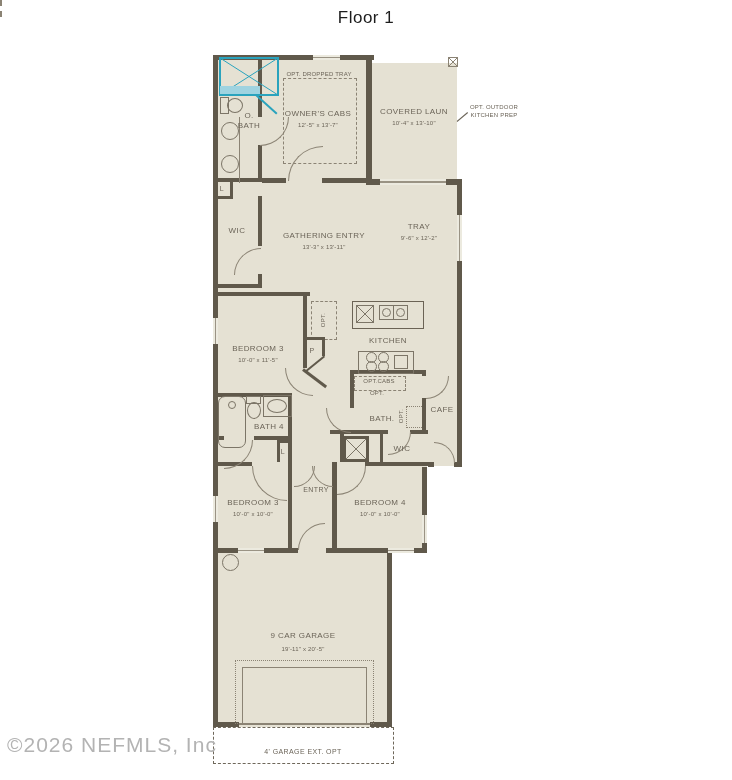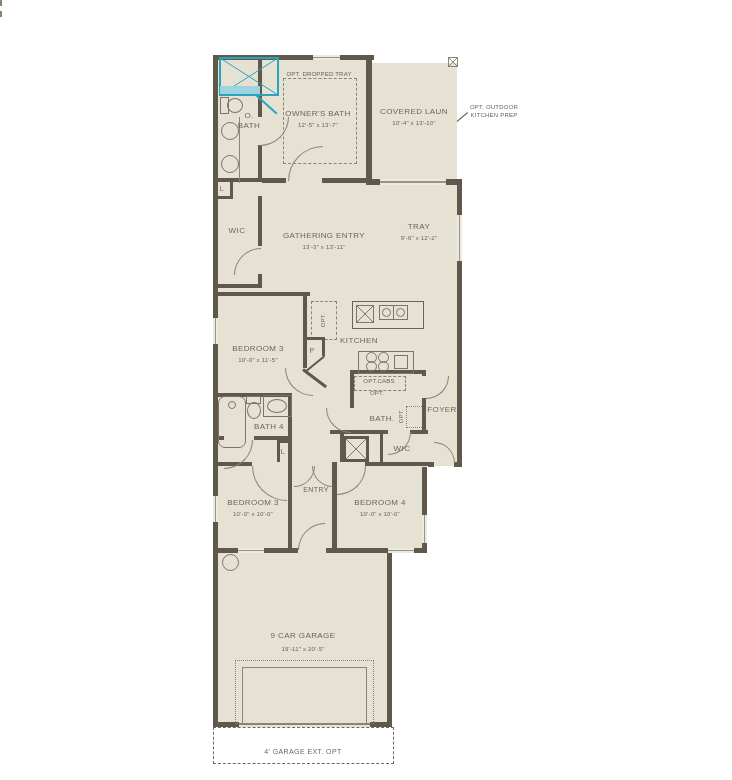--- a/index.html
+++ b/index.html
@@ -32,20 +32,21 @@
         letter-spacing:.3px;white-space:nowrap}
   .title{position:absolute;left:0;right:0;top:8px;text-align:center;font-size:17px;color:#1d1d1d;letter-spacing:.5px}
   .watermark{position:absolute;left:7px;top:733px;font-size:21px;color:var(--wm,#b3b3b3);letter-spacing:1px}
   .extbox{border:1px dashed #6e675a;background:#fff}
 </style>
 </head>
 <body>
 
 <div class="stage">
 
+  <div class="title">Floor 1</div>
 
   
   <i class="fill" style="left:215px;top:57px;width:157px;height:128px"></i>
   <i class="fill" style="left:372px;top:63px;width:85px;height:122px"></i>
   <i class="fill" style="left:215px;top:185px;width:247px;height:281px"></i>
   <i class="fill" style="left:215px;top:466px;width:212px;height:87px"></i>
   <i class="fill" style="left:215px;top:553px;width:177px;height:175px"></i>
 
   
   <i class="dash-t" style="left:372px;top:61px;width:85px"></i>
@@ -195,47 +196,48 @@
   <i class="fx" style="left:242px;top:667px;width:123px;height:55px;border-color:#8b8374"></i>
   <i class="extbox" style="position:absolute;left:213px;top:727px;width:179px;height:35px"></i>
 
   
   <i class="diag" style="left:457px;top:121px;width:14px;border-top:1px solid #6b6458;transform:rotate(-40deg)"></i>
 
   
   <div class="lbl" style="left:249px;top:121px">O.
 BATH</div>
   <div class="lbl sm" style="left:319px;top:75px">OPT. DROPPED TRAY</div>
-  <div class="lbl" style="left:318px;top: 114px">OWNER'S BATH</div>
+  <div class="lbl" style="left:318px;top: 114px">OWNER'S CABS</div>
   <div class="dims" style="left:318px;top:125px">12'-5" x 13'-7"</div>
   <div class="lbl" style="left:414px;top:112px">COVERED LAUN</div>
   <div class="dims" style="left:414px;top:123px">10'-4" x 13'-10"</div>
   <div class="lbl sm" style="left:494px;top:112px">OPT. OUTDOOR
 KITCHEN PREP</div>
   <div class="lbl" style="left:237px;top:231px">WIC</div>
   <div class="lbl md" style="left:222px;top:189px">L</div>
   <div class="lbl" style="left:324px;top:236px">GATHERING ENTRY</div>
   <div class="dims" style="left:324px;top:247px">13'-3" x 13'-11"</div>
   <div class="lbl" style="left:419px;top:227px">TRAY</div>
   <div class="dims" style="left:419px;top:238px">9'-6" x 12'-2"</div>
-  <div class="lbl" style="left:359px;top:341px">KITCHEN</div>
+  <div class="lbl" style="left:388px;top:341px">KITCHEN</div>
   <div class="vlbl" style="left:323px;top:320px">OPT.</div>
   <div class="lbl md" style="left:312px;top:351px">P</div>
   <div class="lbl" style="left:258px;top:349px">BEDROOM 3</div>
   <div class="dims" style="left:258px;top:360px">10'-0" x 11'-5"</div>
   <div class="lbl sm" style="left:379px;top:382px">OPT.CABS</div>
   <div class="lbl sm" style="left:377px;top:394px">OPT.</div>
   <div class="lbl" style="left:382px;top:419px">BATH.</div>
   <div class="vlbl" style="left:401px;top:416px">OPT.</div>
-  <div class="lbl" style="left:442px;top:410px">FOYER</div>
+  <div class="lbl" style="left:442px;top:410px">CAFE</div>
   <div class="lbl" style="left:402px;top:449px">WIC</div>
   <div class="lbl md" style="left:283px;top:452px">L</div>
   <div class="lbl" style="left:269px;top:427px">BATH 4</div>
   <div class="lbl md" style="left:316px;top:490px">ENTRY</div>
   <div class="lbl" style="left:253px;top:503px">BEDROOM 3</div>
   <div class="dims" style="left:253px;top:514px">10'-0" x 10'-0"</div>
   <div class="lbl" style="left:380px;top:503px">BEDROOM 4</div>
   <div class="dims" style="left:380px;top:514px">10'-0" x 10'-0"</div>
   <div class="lbl" style="left:303px;top:636px">9 CAR GARAGE</div>
   <div class="dims" style="left:303px;top:649px">19'-11" x 20'-5"</div>
   <div class="lbl md" style="left:303px;top:752px">4' GARAGE EXT. OPT</div>
 
+  <div class="watermark">©2026 NEFMLS, Inc</div>
 </div>
 
 </body></html>

